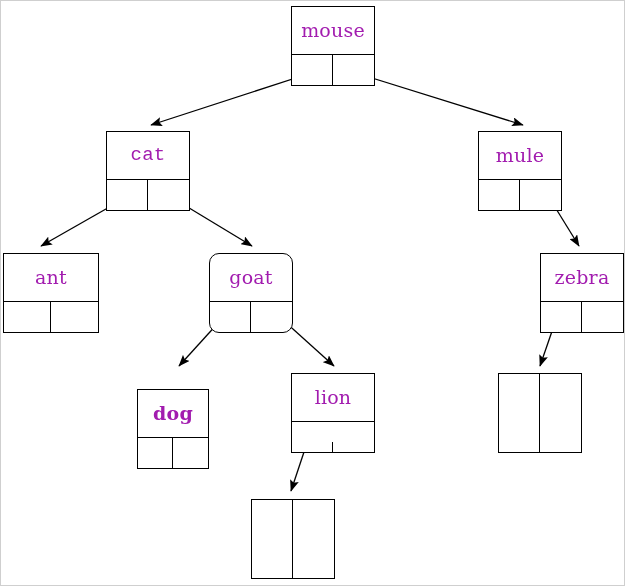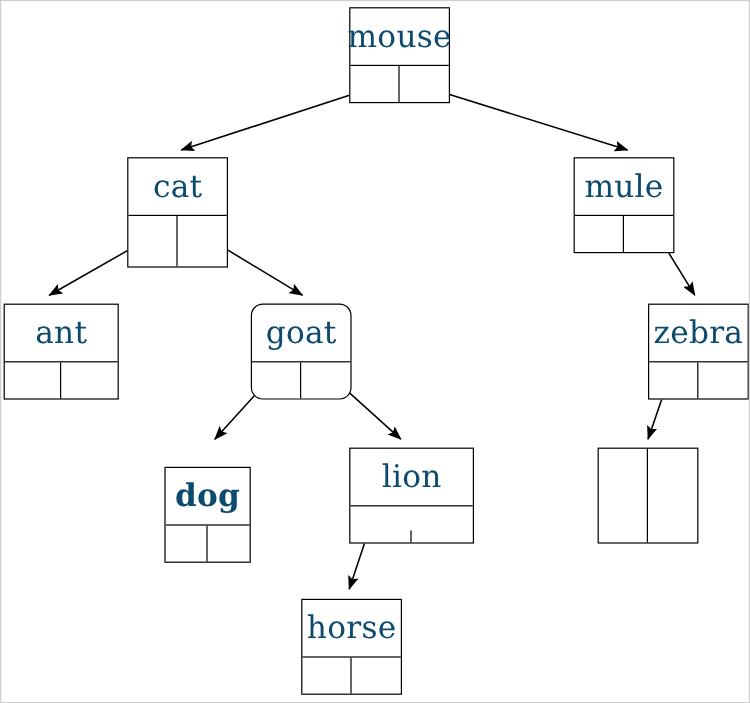--- a/index.html
+++ b/index.html
@@ -35,23 +35,23 @@
     flex-direction: column;
   }
   .node-label {
     flex: 0 0 48px;
     height: 48px;
     box-sizing: border-box;
     border-bottom: 1.6px solid #000000;
     display: flex;
     align-items: center;
     justify-content: center;
-    font-size: 26px;
+    font-size: 19px;
     line-height: 1;
-    color: #0c4a6e;
+    color: #a21caf;
     letter-spacing: 0.2px;
     white-space: nowrap;
   }
   .node-ptrs {
     flex: 1 1 auto;
     display: flex;
     box-sizing: border-box;
   }
   .ptr {
     flex: 1 1 50%;
@@ -86,21 +86,21 @@
   </svg>
 
   <div id="nodes-group">
       <div class="node" style="left: 290px; top: 5px; width: 84px; height: 80px;">
         <div class="node-label" style="flex-basis: 48px; height: 48px;">mouse</div>
         <div class="node-ptrs">
           <div class="ptr left"></div>
           <div class="ptr right"></div>
         </div>
       </div>
-      <div class="node" style="left: 105px; top: 130px; width: 84px; height: 92px;">
+      <div class="node" style="left: 105px; top: 130px; width: 84px; height: 80px; font-family: Liberation Mono, monospace;">
         <div class="node-label" style="flex-basis: 48px; height: 48px;">cat</div>
         <div class="node-ptrs">
           <div class="ptr left"></div>
           <div class="ptr right"></div>
         </div>
       </div>
       <div class="node" style="left: 477px; top: 130px; width: 84px; height: 80px; justify-content: flex-end;">
         <div class="node-label" style="flex-basis: 48px; height: 48px;">mule</div>
         <div class="node-ptrs">
           <div class="ptr left"></div>
@@ -128,35 +128,34 @@
           <div class="ptr right"></div>
         </div>
       </div>
       <div class="node" style="left: 136px; top: 388px; width: 72px; height: 80px; font-weight: bold;">
         <div class="node-label" style="flex-basis: 48px; height: 48px;">dog</div>
         <div class="node-ptrs">
           <div class="ptr left"></div>
           <div class="ptr right"></div>
         </div>
       </div>
-      <div class="node" style="left: 290px; top: 372px; width: 104px; height: 80px; gap: 20px;">
+      <div class="node" style="left: 290px; top: 372px; width: 84px; height: 80px; gap: 20px;">
         <div class="node-label" style="flex-basis: 48px; height: 48px;">lion</div>
         <div class="node-ptrs">
           <div class="ptr left"></div>
           <div class="ptr right"></div>
         </div>
       </div>
       <div class="node" style="left: 497px; top: 372px; width: 84px; height: 80px;">
         <div class="node-ptrs">
           <div class="ptr left"></div>
           <div class="ptr right"></div>
         </div>
       </div>
       <div class="node" style="left: 250px; top: 498px; width: 84px; height: 80px;">
-        <div class="node-label" style="flex-basis: 48px; height: 48px;">horse</div>
         <div class="node-ptrs">
           <div class="ptr left"></div>
           <div class="ptr right"></div>
         </div>
       </div>
     </div>
 
 </div>
 
 </body></html>

